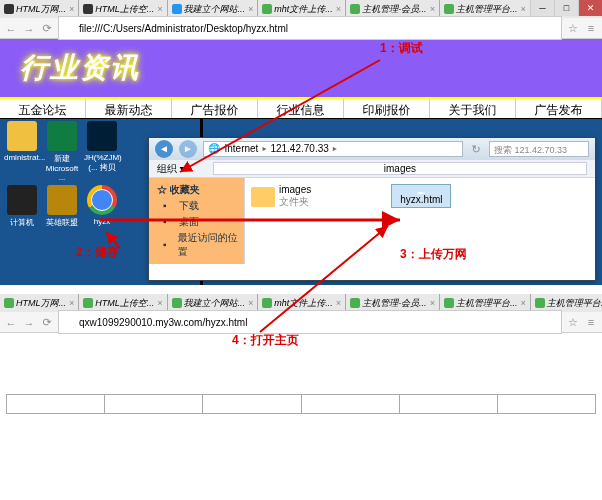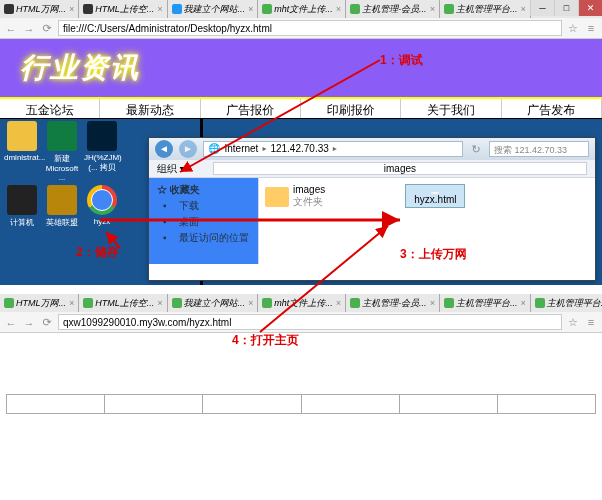--- a/index.html
+++ b/index.html
@@ -6,21 +6,21 @@
 body { width: 602px; height: 500px; background: #fff; overflow: hidden; position: relative; }
 .browser-chrome { background: #f0f0f0; border-bottom: 1px solid #ccc; }
 .tab-bar { display: flex; background: #d4d4d4; height: 18px; font-size: 9px; align-items: center; overflow: hidden; font-style: italic; }
 .tab { display: flex; align-items: center; padding: 0 4px; border-right: 1px solid #aaa; background: #e8e8e8; white-space: nowrap; height: 100%; }
 .tab-icon { width: 10px; height: 10px; margin-right: 2px; background: #4caf50; border-radius: 2px; display: inline-block; }
 .tab-icon.blue { background: #2196f3; }
 .tab-icon.dark { background: #333; }
 .tab-close { margin-left: 3px; color: #888; font-size: 9px; }
 .addr-bar { display: flex; align-items: center; height: 20px; background: #f5f5f5; padding: 0 4px; gap: 4px; }
 .nav-btn { width: 14px; height: 14px; color: #888; font-size: 11px; text-align: center; line-height: 14px; }
-.url-input { flex: 1; height: 16px; border: 1px solid #ccc; background: #fff; font-size: 10px; padding: 0 4px; }
+.url-input { flex: 1; height: 24px; border: 1px solid #ccc; background: #fff; font-size: 10px; padding: 0 20px; }
 .win-controls { position: absolute; top: 0; right: 0; display: flex; }
 .win-btn { width: 24px; height: 16px; font-size: 9px; text-align: center; line-height: 16px; background: #e0e0e0; border-left: 1px solid #ccc; }
 .win-btn.close { background: #c75050; color: #fff; }
 
 .blue-banner { background: #8b5cf6; height: 58px; display: flex; align-items: center; padding-left: 20px; }
 .banner-title { font-size: 28px; color: #fff; font-weight: bold; text-shadow: 0 0 8px #ff0, 0 0 4px #ff0; font-style: italic; letter-spacing: 2px; }
 .nav-menu { height: 22px; display: flex; border-top: 2px solid #ff0; border-bottom: 1px solid #000; background: #fff; }
 .nav-item { flex: 1; text-align: center; font-size: 12px; line-height: 22px; color: #000; border-right: 1px solid #ccc; }
 
 .desktop-area { position: relative; background: #1a5490; height: 166px; overflow: hidden; }
@@ -32,21 +32,21 @@
 
 .explorer-win { position: absolute; left: 148px; top: 18px; width: 448px; height: 144px; background: #fff; border: 1px solid #345; box-shadow: 0 2px 6px rgba(0,0,0,.3); }
 .exp-title { height: 22px; background: linear-gradient(#e8f0f8,#d0dce8); display: flex; align-items: center; padding: 0 6px; font-size: 10px; gap: 6px; }
 .exp-nav-btn { width: 18px; height: 18px; border-radius: 50%; background: #4a90d0; color: #fff; text-align: center; line-height: 18px; font-size: 10px; }
 .breadcrumb { flex: 1; background: #fff; border: 1px solid #abc; height: 16px; font-size: 10px; padding: 0 4px; line-height: 16px; display: flex; align-items: center; gap: 2px; }
 .bc-seg { padding: 0 2px; }
 .bc-arrow { font-size: 8px; color: #666; }
 .exp-search { width: 100px; background: #fff; border: 1px solid #abc; height: 16px; font-size: 9px; padding: 0 4px; line-height: 16px; color: #888; }
 .exp-toolbar { height: 18px; background: #eef2f6; border-bottom: 1px solid #d0d8e0; display: flex; align-items: center; padding: 0 8px; font-size: 10px; gap: 28px; }
 .exp-body { display: flex; height: 86px; }
-.exp-sidebar { width: 110px; background: #3b82f6; border-right: 1px solid #d0d8e0; font-size: 10px; padding: 4px; }
+.exp-sidebar { width: 96px; background: #fdba74; border-right: 1px solid #d0d8e0; font-size: 10px; padding: 4px; }
 .exp-side-item { display: flex; align-items: center; gap: 4px; padding: 1px 0; color: #234; }
 .exp-side-icon { width: 12px; height: 12px; }
 .exp-content { flex: 1; background: #fff; padding: 6px; font-size: 10px; display: flex; gap: 20px; }
 .exp-folders { display: flex; flex-direction: column; gap: 2px; }
 .exp-folder-row { display: flex; align-items: center; gap: 4px; }
 .exp-folder-icon { width: 24px; height: 20px; background: #fc6; border-radius: 2px; }
 .exp-file-item { display: flex; align-items: center; gap: 6px; background: #cde4f7; border: 1px solid #7ab; padding: 3px 8px; height: 24px; flex-direction: column; }
 .chrome-icon { width: 16px; height: 16px; border-radius: 50%; background: conic-gradient(#ea4335 0 120deg, #34a853 120deg 240deg, #fbbc05 240deg 360deg); position: relative; }
 .chrome-icon::after { content: ''; position: absolute; inset: 4px; background: #4285f4; border-radius: 50%; border: 1px solid #fff; }
 
@@ -113,20 +113,21 @@
   </div>
 </div>
 
 <div class="blue-banner">
   <div class="banner-title">行业资讯</div>
 </div>
 <div class="nav-menu" id="navmenu">
     <div class="nav-item">五金论坛</div>
     <div class="nav-item">最新动态</div>
     <div class="nav-item">广告报价</div>
+    <div class="nav-item">行业信息</div>
     <div class="nav-item">印刷报价</div>
     <div class="nav-item">关于我们</div>
     <div class="nav-item">广告发布</div>
   </div>
 
 <div class="desktop-area">
   <div class="desktop-icons" id="drow1">
       <div class="d-icon">
         <div class="d-icon-img" style="background: rgb(240, 192, 64);"></div>
         <div>dministrat...</div>
@@ -260,21 +261,21 @@
 
 <div class="bottom-table">
   <div class="bottom-cell"></div>
   <div class="bottom-cell"></div>
   <div class="bottom-cell"></div>
   <div class="bottom-cell"></div>
   <div class="bottom-cell"></div>
   <div class="bottom-cell"></div>
 </div>
 
-<div class="anno" style="top:52px;left:380px">1：调试</div>
+<div class="anno" style="top:40px;left:380px">1：调试</div>
 <div class="anno" style="top:244px;left:76px">2：储存</div>
 <div class="anno" style="top:246px;left:400px">3：上传万网</div>
 <div class="anno" style="top:332px;left:232px">4：打开主页</div>
 
 <svg class="arrow" style="top:0;left:0;width:602px;height:500px">
   <defs>
       <marker id="ah" markerWidth="8" markerHeight="8" refX="6" refY="3" orient="auto">
         <path d="M0,0 L6,3 L0,6 Z" fill="#d00"></path>
       </marker>
     </defs>

